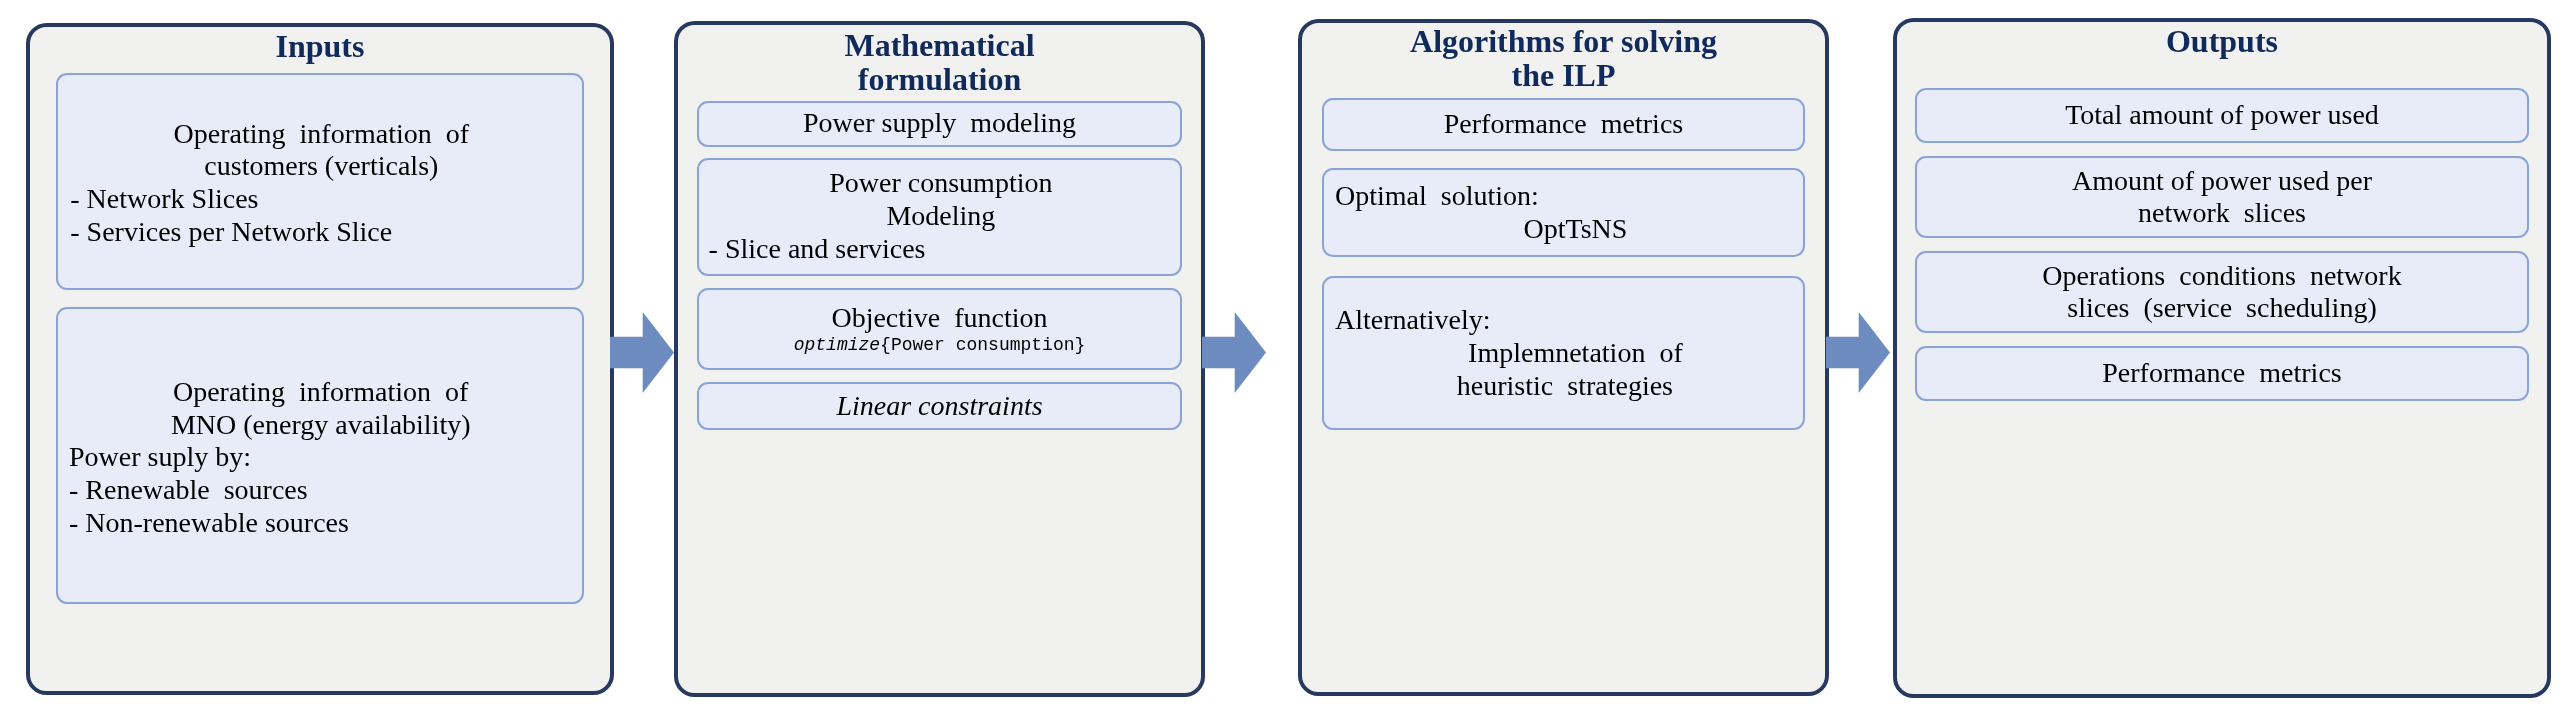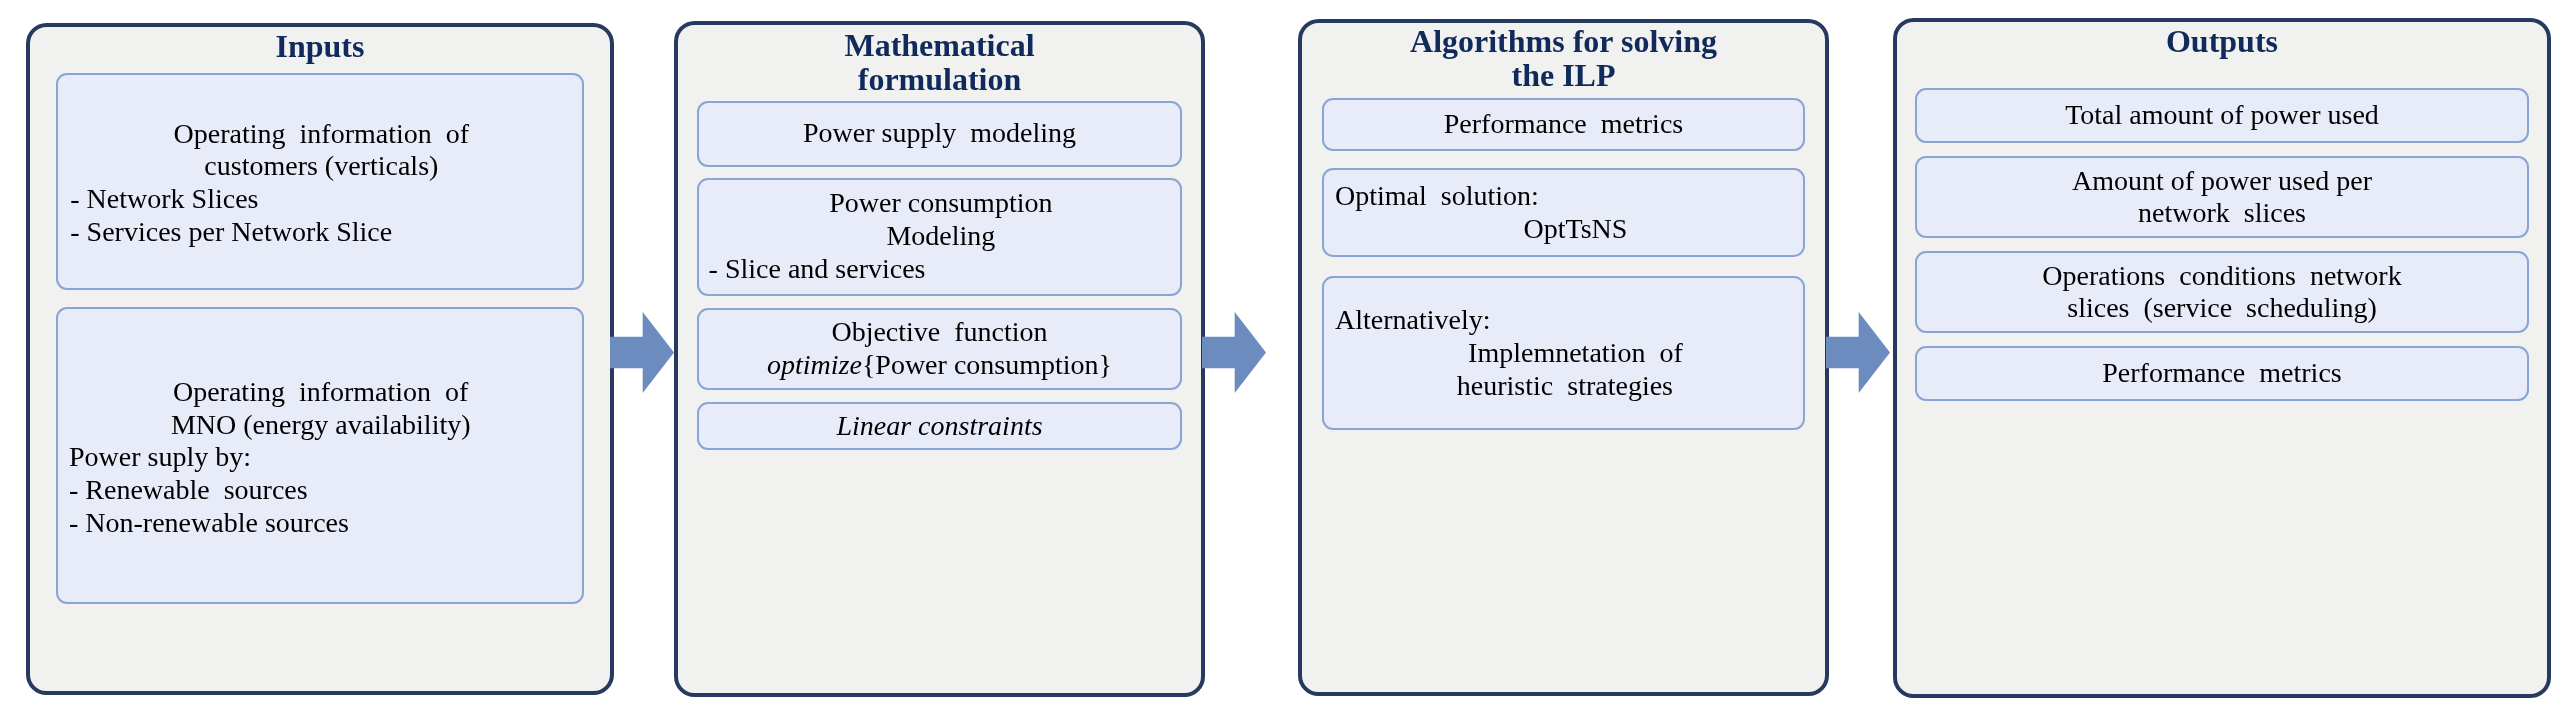--- a/index.html
+++ b/index.html
@@ -65,34 +65,34 @@
     font-size: 28px;
     line-height: 1.17;
   }
 
   .ibox .ln {
     display: block;
     white-space: pre;
   }
   .ln.center { text-align: center; }
   .ln.left   { text-align: left; }
-  .ln.sm     { font-size: 28px; }
+  .ln.sm     { font-size: 18px; font-family: Liberation Mono, monospace; }
 
   
   #panel-inputs { left: 26px; top: 23px; width: 588px; height: 672px; }
   #panel-inputs .panel-title { margin-top: 2.7px; }
   #panel-inputs .panel-boxes { padding: 0 26px; margin-top: 9.6px; }
   #panel-inputs .ibox.b1 { height: 217px; padding: 2.7px 9.6px 0 12.3px; }
   #panel-inputs .ibox.b2 { height: 297px; margin-top: 17px; padding: 4.1px 9.6px 0 11px; }
 
   
   #panel-math { left: 674px; top: 20.6px; width: 531px; height: 676px; }
   #panel-math .panel-title { margin-top: 4.1px; text-align: center; }
   #panel-math .panel-boxes { padding: 0 19px; margin-top: 4.1px; }
-  #panel-math .ibox.b1 { height: 66px; padding: 0 15px; }
+  #panel-math .ibox.b1 { height: 46px; padding: 0 15px; }
   #panel-math .ibox.b2 { height: 118px; margin-top: 11px; padding: 0 6.9px 0 9.6px; }
   #panel-math .ibox.b3 { height: 82px; margin-top: 12.3px; padding: 0 5.5px; }
   #panel-math .ibox.b4 { height: 48px; margin-top: 12.3px; padding: 0 6.9px; font-style: italic; }
 
   
   #panel-algo { left: 1298px; top: 19px; width: 531px; height: 677px; }
   #panel-algo .panel-title { margin-top: 2px; text-align: center; }
   #panel-algo .panel-boxes { padding: 0 20px; margin-top: 5.5px; }
   #panel-algo .ibox.b1 { height: 53px; padding: 0 6.9px; }
   #panel-algo .ibox.b2 { height: 89px; margin-top: 17px; padding: 0 8.2px 0 11px; }

